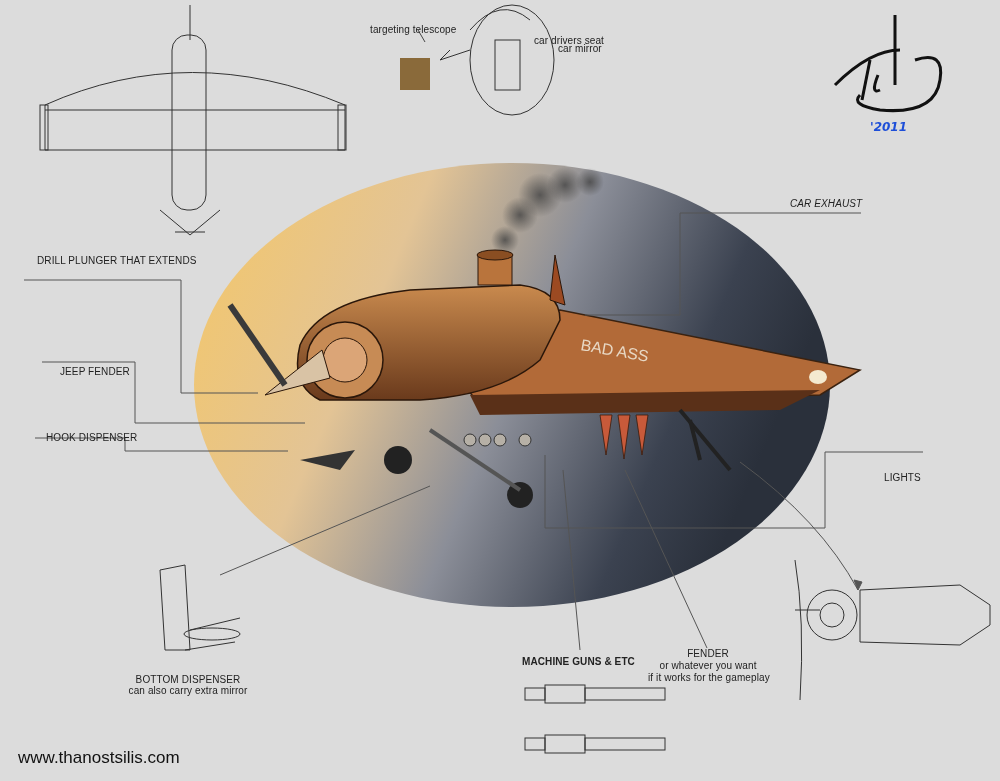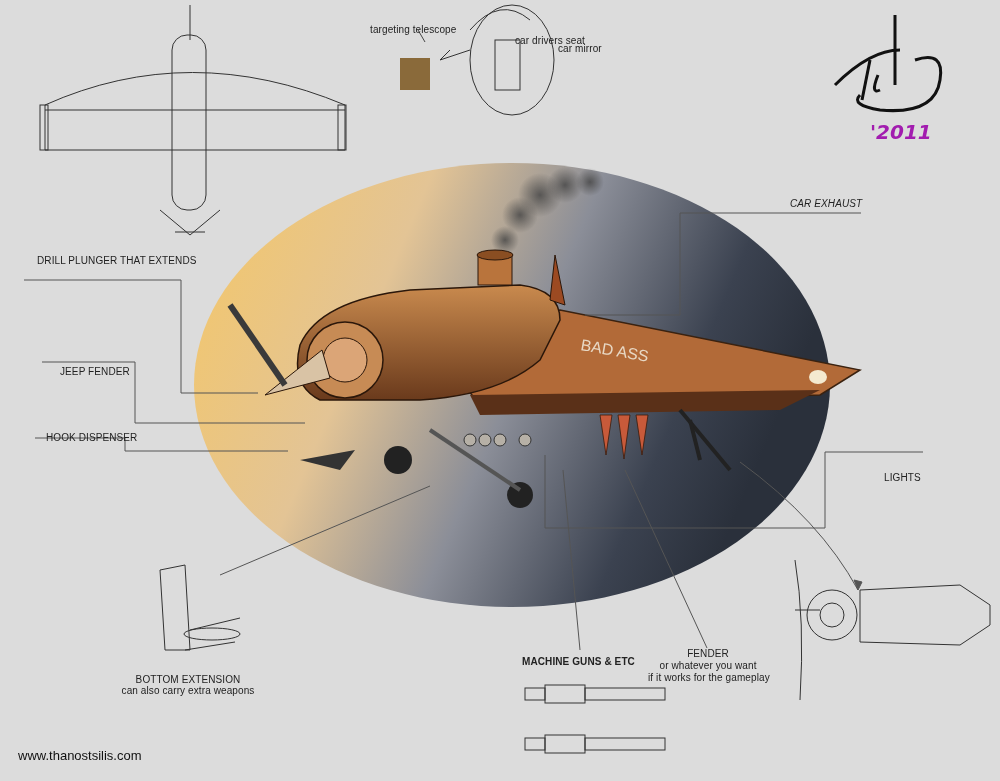--- a/index.html
+++ b/index.html
@@ -1,21 +1,21 @@
 <!DOCTYPE html>
 <html><head>
 <meta charset="utf-8">
 <style>
   html,body{margin:0;padding:0;}
   body{width:1000px;height:781px;background:#dcdcdc;position:relative;overflow:hidden;font-family:"Liberation Sans",sans-serif;color:#222;}
   .label{position:absolute;font-size:10px;letter-spacing:0.1px;color:#222;white-space:nowrap;}
   .center{text-align:center;}
   svg{position:absolute;left:0;top:0;}
-  .site{position:absolute;left:18px;top:748px;font-size:13px;color:#111;text-align:center;}
-  .sig-year{position:absolute;left:870px;top:120px;font-size:20px;font-weight:bold;font-style:italic;color:#a21caf;font-family:"DejaVu Sans",sans-serif;}
+  .site{position:absolute;left:18px;top:748px;font-size:17px;color:#111;text-align:center;}
+  .sig-year{position:absolute;left:870px;top:120px;font-size:12px;font-weight:bold;font-style:italic;color:#1d4ed8;font-family:"DejaVu Sans",sans-serif;}
 </style>
 </head>
 <body>
 
 <svg width="1000" height="781" viewBox="0 0 1000 781">
   <defs>
     <linearGradient id="ellGrad" x1="0" y1="0" x2="1" y2="0.3">
       <stop offset="0" stop-color="#f5c766"></stop>
       <stop offset="0.35" stop-color="#e3c495"></stop>
       <stop offset="0.6" stop-color="#8b8e98"></stop>
@@ -157,35 +157,35 @@
   <g stroke="#333" stroke-width="1" fill="none">
     <path d="M795 560 Q805 620 800 700"></path>
     <path d="M795 610 L820 610"></path>
     <circle cx="832" cy="615" r="25"></circle>
     <circle cx="832" cy="615" r="12"></circle>
     <path d="M860 590 L960 585 L990 605 L990 625 L960 645 L860 642 Z"></path>
   </g>
 </svg>
 
 <div class="label" style="left:370px;top:24px;">targeting telescope</div>
-<div class="label" style="left:515px;top:35px;">car drivers seat</div>
+<div class="label" style="left:534px;top:35px;">car drivers seat</div>
 <div class="label" style="left:558px;top:43px;">car mirror</div>
 
 <div class="sig-year">'2011</div>
 
 <div class="label" style="left:37px;top:255px;">DRILL PLUNGER THAT EXTENDS</div>
 <div class="label" style="left:60px;top:346px;margin-top:20px;">JEEP FENDER</div>
 <div class="label" style="left:46px;top:422px;margin-top:10px;">HOOK DISPENSER</div>
 
 <div class="label" style="left:790px;top:198px;font-style:italic;">CAR EXHAUST</div>
 <div class="label" style="left:884px;top:436px;margin-top:36px;">LIGHTS</div>
 
 <div class="label center" style="left:118px;top:674px;width:140px;">
-  <div>BOTTOM EXTENSION</div>
-  <div>can also carry extra weapons</div>
+  <div>BOTTOM DISPENSER</div>
+  <div>can also carry extra mirror</div>
 </div>
 
 <div class="label" style="left:522px;top:656px;font-weight:bold;">MACHINE GUNS &amp; ETC</div>
 
 <div class="label center" style="left:648px;top:648px;width:120px;line-height:12px;">
   <div>FENDER</div>
   <div>or whatever you want</div>
   <div>if it works for the gameplay</div>
 </div>
 

